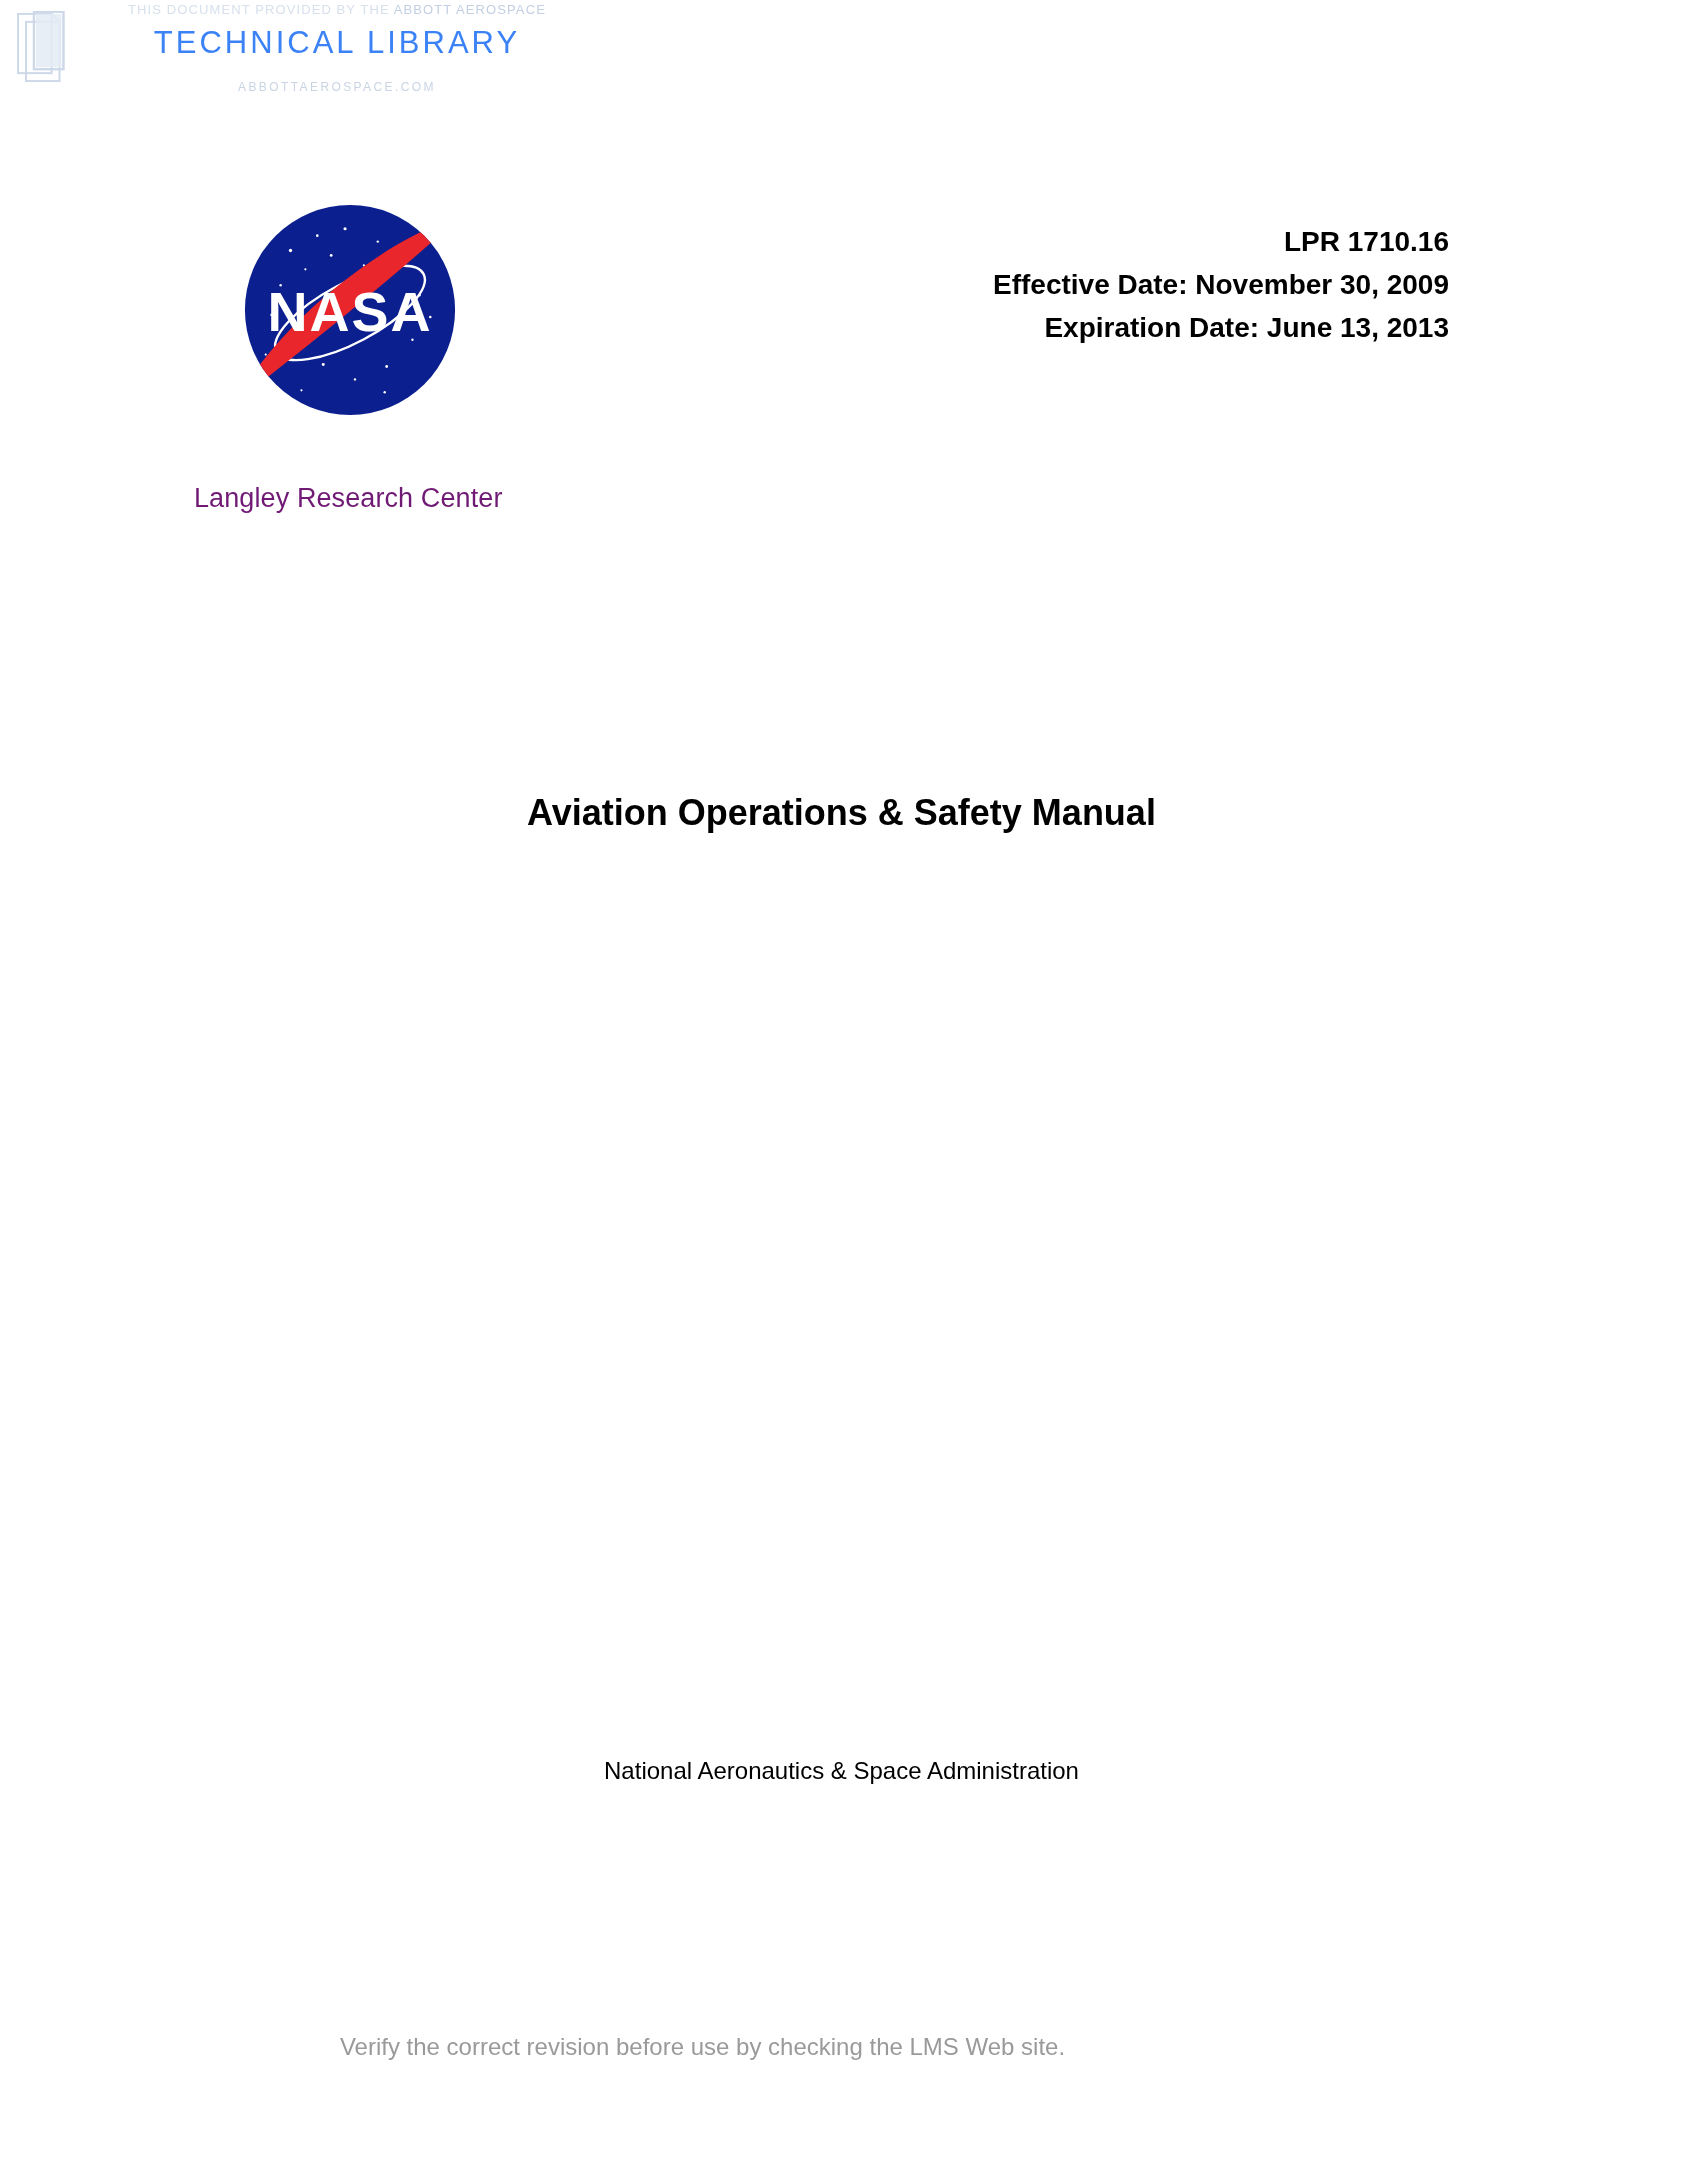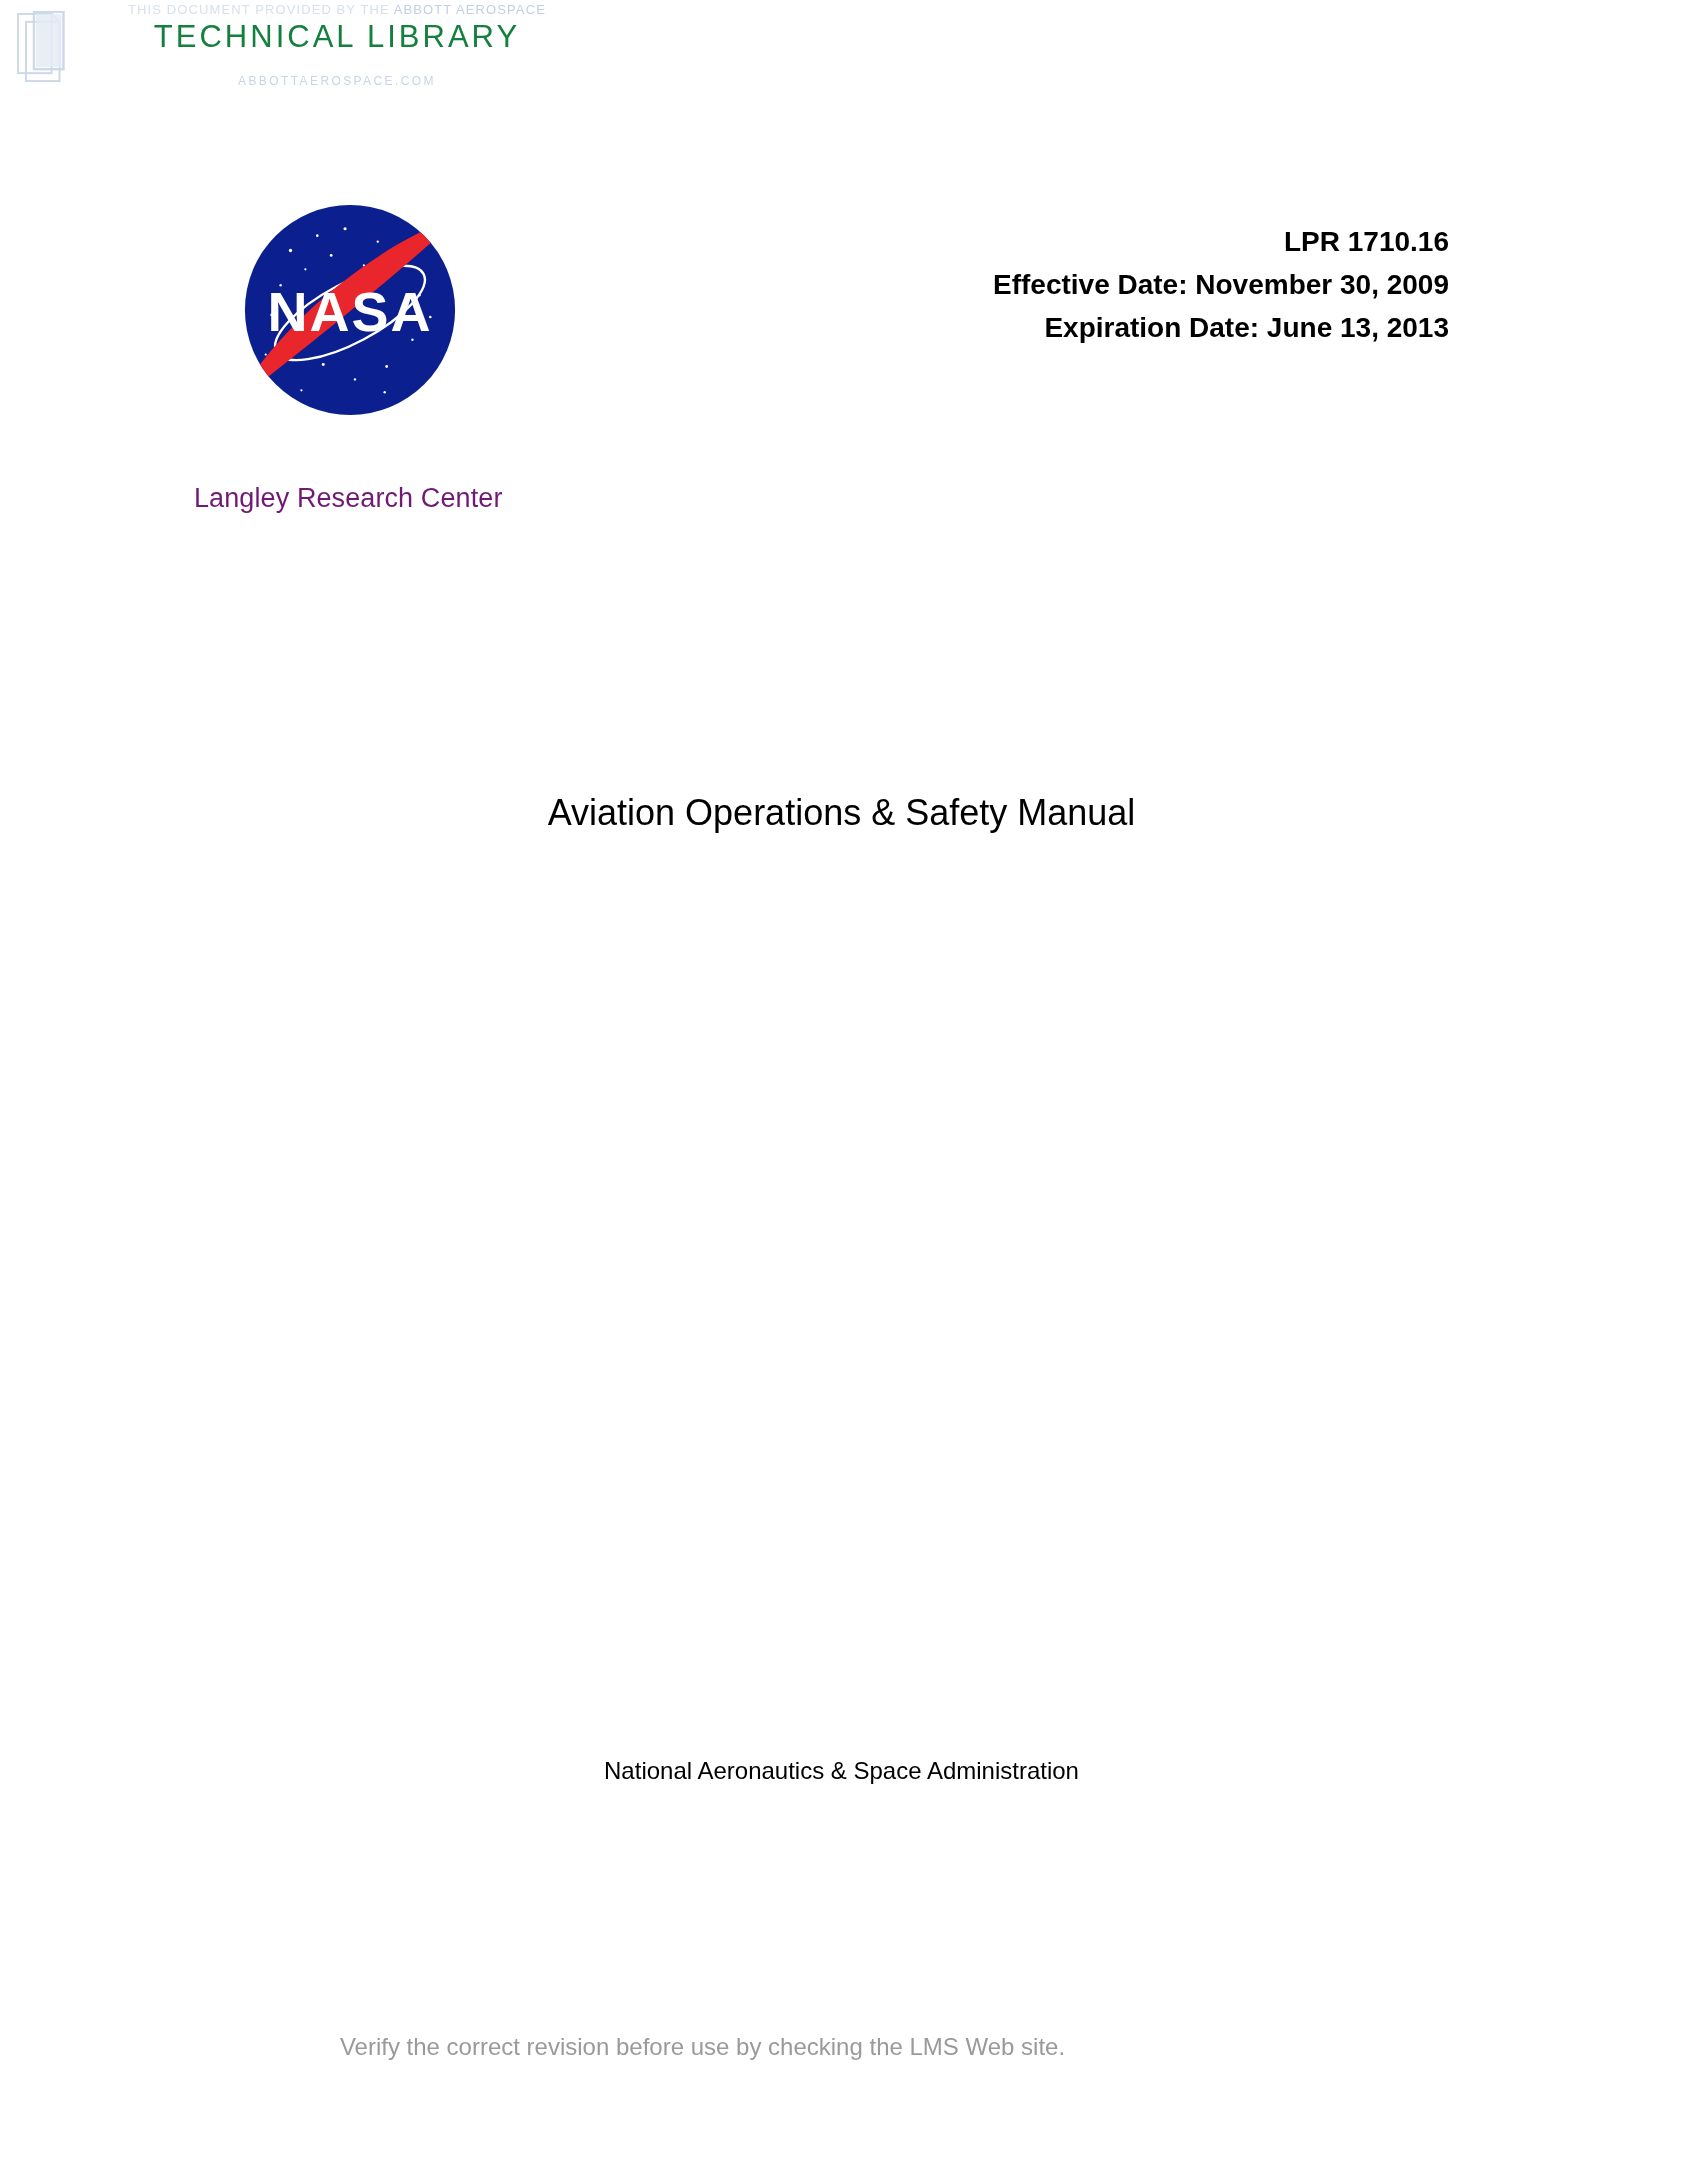--- a/index.html
+++ b/index.html
@@ -51,23 +51,23 @@
     letter-spacing: 1.1px;
     color: #c3cfe2;
     font-variant: small-caps;
     text-transform: uppercase;
     white-space: nowrap;
   }
   .wm-line1 .light { color: #d7e0ec; }
   .wm-line2 {
     font-size: 31px;
     letter-spacing: 3px;
-    color: #15803d;
+    color: #3b82f6;
     font-weight: 400;
-    margin-top: 2px;
+    margin-top: 8px;
     white-space: nowrap;
   }
   .wm-line3 {
     font-size: 12px;
     letter-spacing: 2.4px;
     color: #c9d4e4;
     margin-top: 19px;
     white-space: nowrap;
   }
 
@@ -103,21 +103,21 @@
   }
 
   
   .doc-title {
     position: absolute;
     left: 0;
     top: 792px;
     width: 1683px;
     text-align: center;
     font-size: 36px;
-    font-weight: normal;
+    font-weight: bold;
   }
 
   
   .agency {
     position: absolute;
     left: 0;
     top: 1757px;
     width: 1683px;
     text-align: center;
     font-size: 24px;

